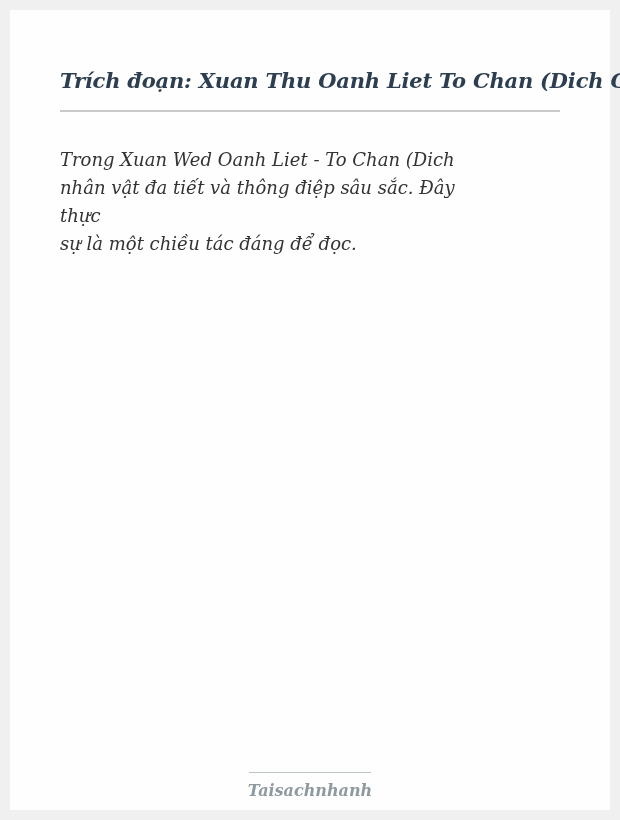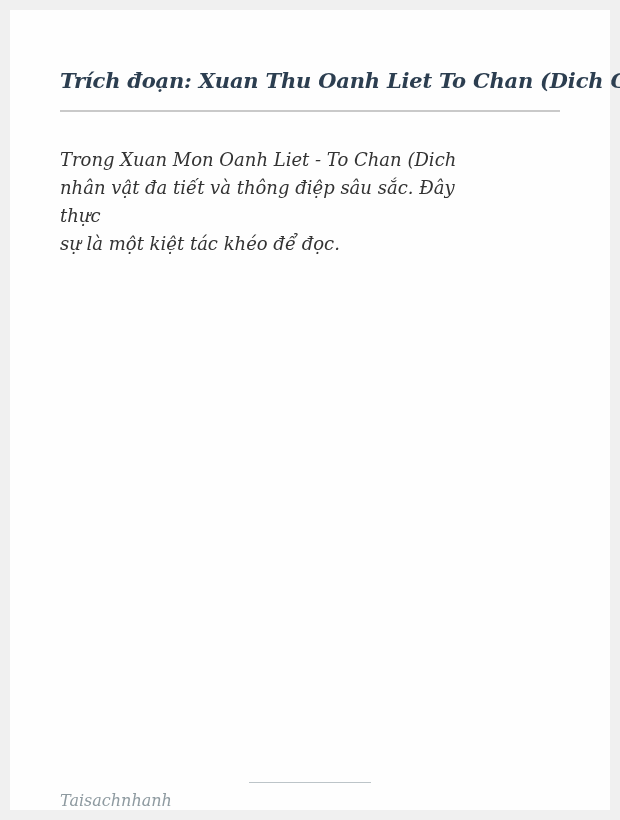--- a/index.html
+++ b/index.html
@@ -52,21 +52,23 @@
   .excerpt .line {
     margin: 0;
     font-size: 18px;
     font-style: italic;
     color: #333333;
     line-height: 28px;
     white-space: nowrap;
   }
   .footer {
     margin-top: auto;
-    text-align: left;
+    padding-bottom: 10px;
+    text-align: center;
+    font-weight: bold;
   }
   .footer-divider {
     width: 122px;
     height: 1px;
     background: #bcc4c8;
     margin: 0 auto 8px auto;
   }
   .footer-text {
     font-size: 16px;
     font-style: italic;
@@ -77,24 +79,24 @@
 <body>
 
 <div class="canvas">
   <div class="page">
 
     <h1 class="title">Trích đoạn: Xuan Thu Oanh Liet To Chan (Dich Gia)</h1>
 
     <div class="title-divider"></div>
 
     <div class="excerpt">
-      <p class="line">Trong Xuan Mon Oanh Liet - To Chan (Dich</p>
+      <p class="line">Trong Xuan Wed Oanh Liet - To Chan (Dich</p>
       <p class="line">nhân vật đa tiết và thông điệp sâu sắc. Đây</p>
       <p class="line">thực</p>
-      <p class="line">sự là một kiệt tác khéo để đọc.</p>
+      <p class="line">sự là một chiều tác đáng để đọc.</p>
     </div>
 
     <div class="footer">
       <div class="footer-divider"></div>
       <div class="footer-text">Taisachnhanh</div>
     </div>
 
   </div>
 </div>
 

